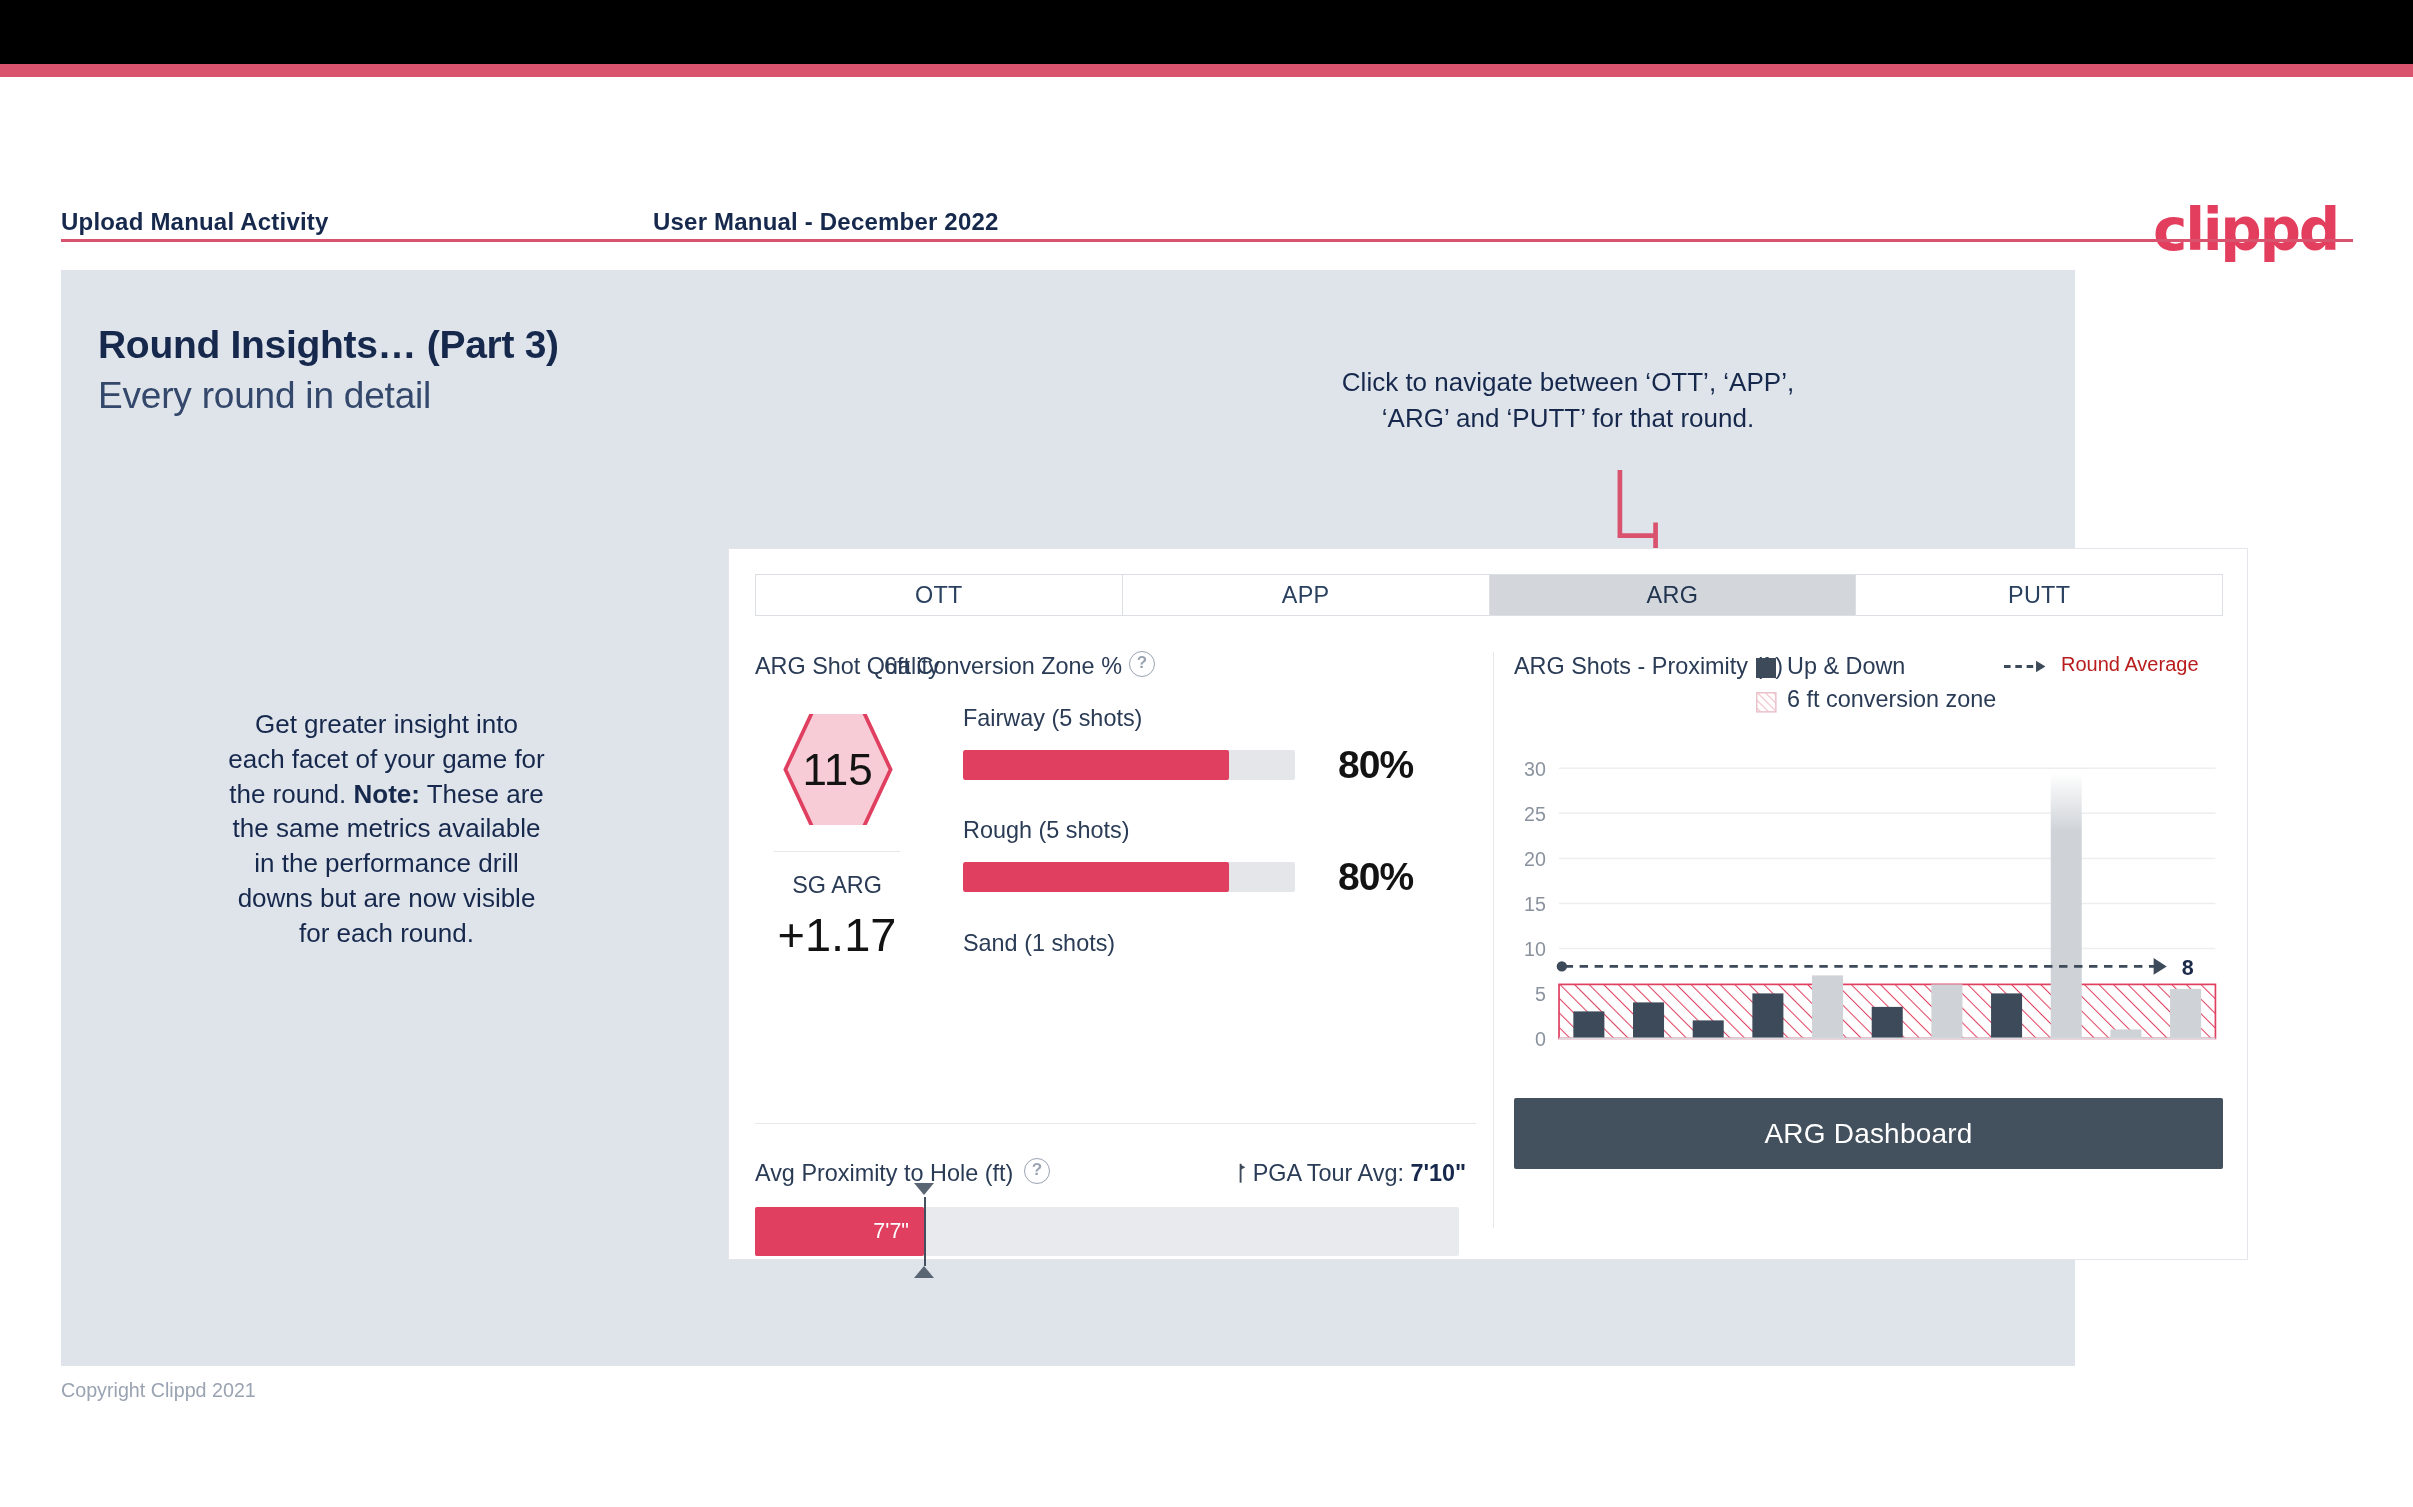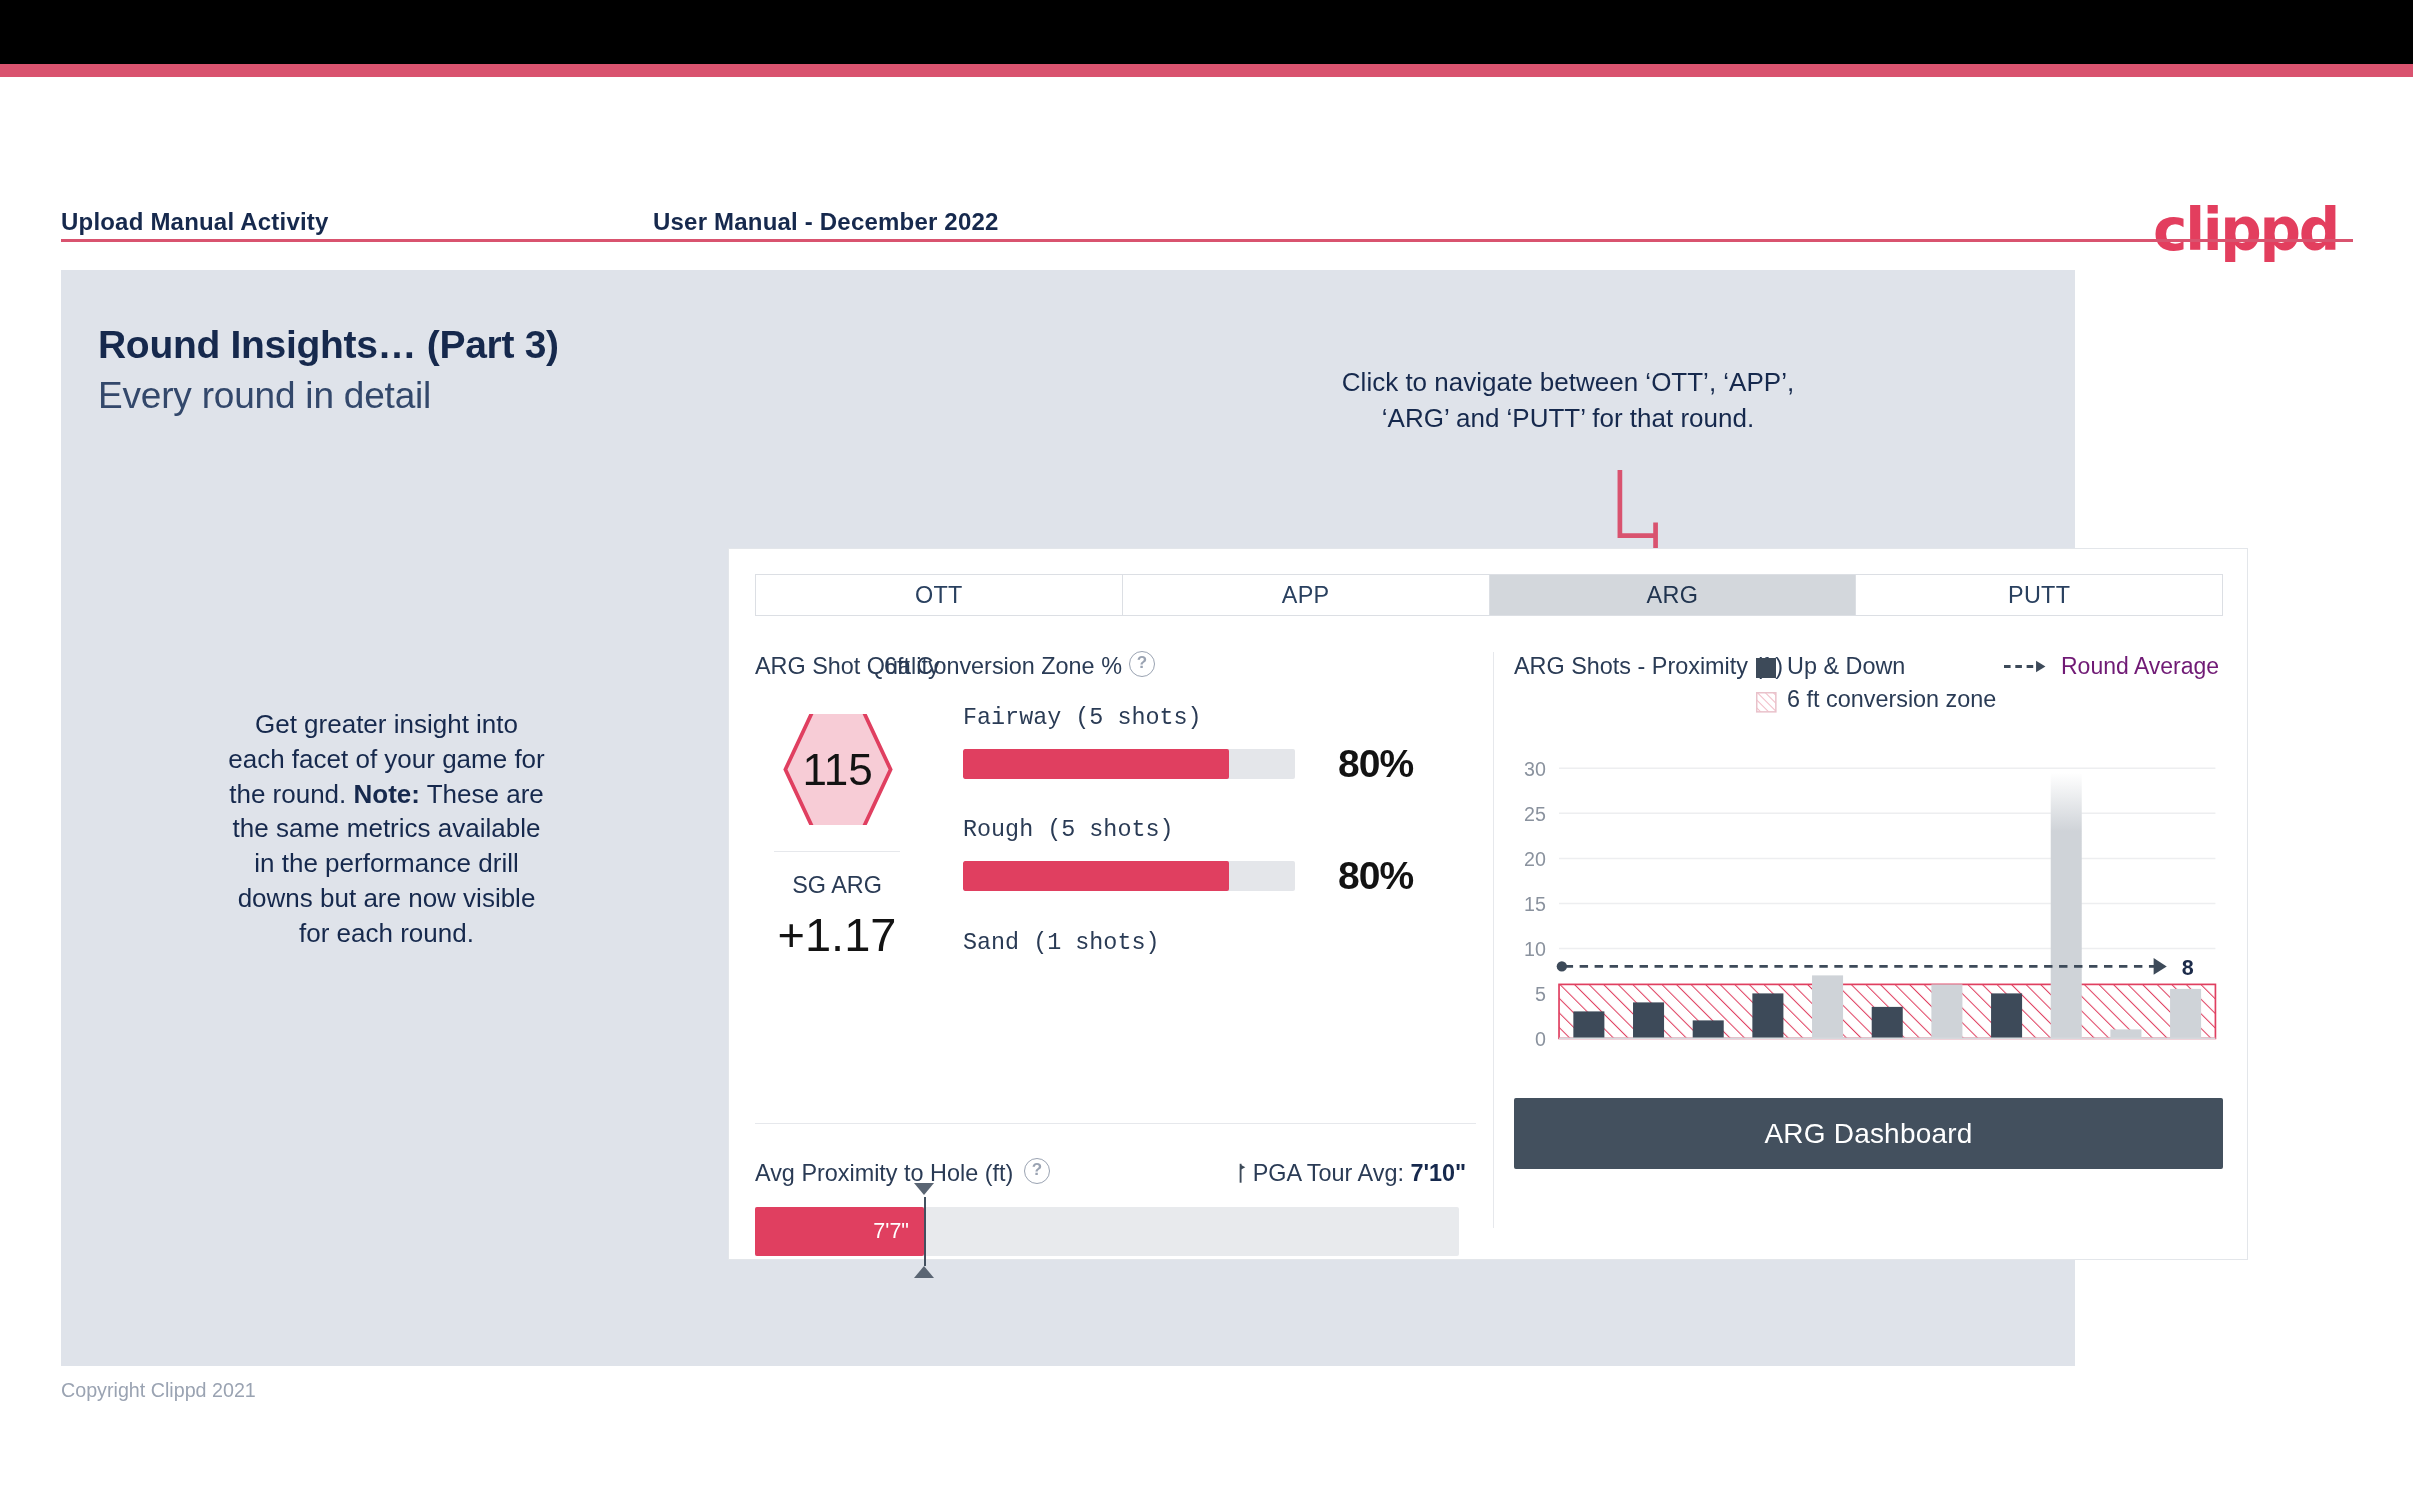--- a/index.html
+++ b/index.html
@@ -80,21 +80,21 @@
   #hex-wrap { position:absolute; left:20.6px; top:67px; width:124px; height:111px; }
   #hex-score { position:absolute; left:20.6px; top:67px; width:124px; height:111px;
                display:flex; align-items:center; justify-content:center;
                font-size:44px; font-weight:400; color:#131313; }
   #sg-divider { position:absolute; left:19px; top:204px; width:126px; height:0.9px; background:#e6e8ec; }
   #sg-label { position:absolute; left:0; top:225px; width:164px; text-align:center; font-size:23.4px; color:#2a3b55; }
   #sg-value { position:absolute; left:0; top:260px; width:164px; text-align:center; font-size:47px; font-weight:400; color:#131313; }
 
   
   .conv-row { position:absolute; left:208px; width:524px; }
-  .conv-label { font-size:23.4px; color:#2a3b55; margin-bottom:11.2px;font-family:Liberation Mono, monospace; }
+  .conv-label { font-size:23.4px; color:#2a3b55; margin-bottom:11.2px; }
   .conv-bar-line { display:flex; align-items:center; }
   .conv-track { width:332px; height:30px; background:#e4e6ea; border-radius:1.9px; overflow:hidden; }
   .conv-fill  { height:100%; background:#e03f60; border-radius:1.9px; }
   .conv-pct { margin-left:43px; font-size:39px; font-weight:700; color:#131313; letter-spacing:-0.9px; }
 
   
   #prox-divider { position:absolute; left:0; top:476px; width:721px; height:0.9px; background:#e6e8ec; }
   #prox-label { position:absolute; left:0; top:513px; font-size:23.4px; color:#2a3b55; }
   #prox-help  { position:absolute; left:269px; top:511px; }
   #pga-avg    { position:absolute; left:480px; top:513px; font-size:23.4px; color:#2a3b55; white-space:nowrap; }
@@ -107,21 +107,21 @@
   #prox-marker { position:absolute; top:550px; width:1.9px; height:69px; background:#42505f; }
   .prox-tri { position:absolute; width:0; height:0; border-left:10.3px solid transparent; border-right:10.3px solid transparent; }
   #prox-tri-top { border-top:12px solid #5a6573; top:536px; }
   #prox-tri-bot { border-bottom:12px solid #5a6573; top:619px; }
 
   
   #rp-title { position:absolute; left:0; top:5.6px; }
   #lg1-swatch { position:absolute; left:242px; top:11.2px; width:19.7px; height:19.7px; background:#3d4a59; }
   #lg1-text   { position:absolute; left:273px; top:5.6px; font-size:23.4px; color:#2a3b55; }
   #lg2-dash   { position:absolute; left:490px; top:11.2px; width:49px; height:17px; }
-  #lg2-text   { position:absolute; left:547px; top:5.6px; font-size:23px; color:#701a75; }
+  #lg2-text   { position:absolute; left:547px; top:5.6px; font-size:20px; color:#b91c1c; }
   #lg3-swatch { position:absolute; left:242px; top:45px; width:20.6px; height:20.6px; }
   #lg3-text   { position:absolute; left:273px; top:39px; font-size:23.4px; color:#2a3b55; }
 
   #chart { position:absolute; left:0; top:103px; width:709px; height:309px; }
 
   #dash-button {
     position:absolute; left:0; top:451px; width:709px; height:71px;
     background:#43505e; color:#ffffff; font-size:28px;
     display:flex; align-items:center; justify-content:center; border-radius:1.9px;
     letter-spacing:0.2px;

